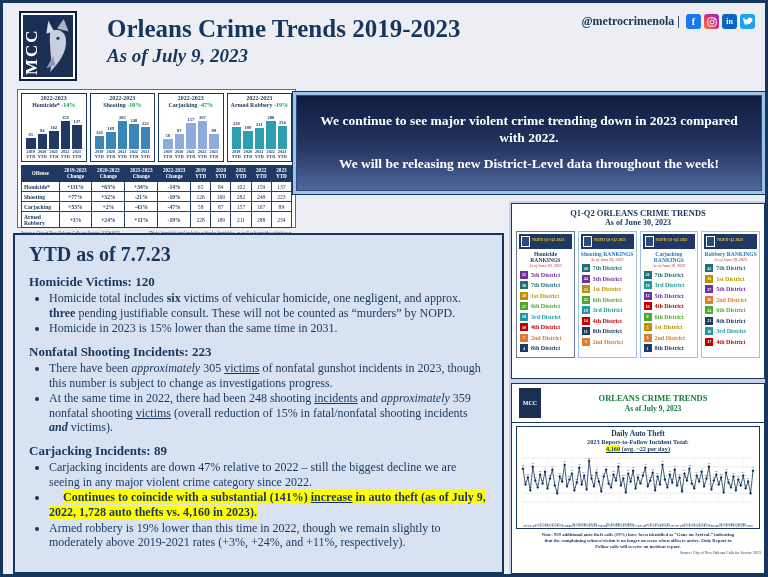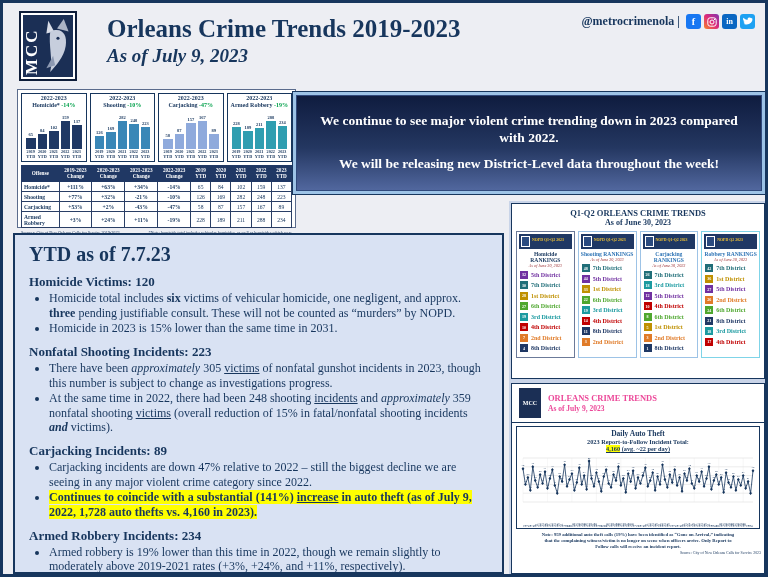--- a/index.html
+++ b/index.html
@@ -53,21 +53,21 @@
     color:#fff;text-align:center;padding:4px 14px;display:flex;flex-direction:column;justify-content:center;}
   .announce-in p{margin:5px 0;font-size:13.5px;line-height:1.22;}
   .announce-in p.b{font-weight:bold;}
   
   .ytd{position:absolute;left:10px;top:230px;width:491px;height:341px;box-sizing:border-box;
     background:#d9e2f3;border:2px solid #17365d;padding:8px 14px;overflow:hidden;}
   .ytd h2{margin:0 0 4px;font-size:20px;color:#17365d;}
   .ytd h3{margin:8px 0 1px;font-size:13px;color:#17365d;}
   .ytd ul{margin:0;padding-left:20px;}
   .ytd li{font-size:12px;line-height:1.22;color:#17365d;margin:1px 0;}
-  .hlbg{background:#ffff00;font-weight:bold;}
+  .hlbg{background:#ffff00;font-weight:bold;margin-left:14px;}
   
   .rank-card{position:absolute;left:508px;top:200px;width:254px;height:176px;box-sizing:border-box;
     background:#fff;border:1px solid #17365d;box-shadow:0 0 0 2px #c9d4e8;padding:4px 4px 2px;}
   .rank-title{text-align:center;font-weight:bold;color:#17365d;line-height:1.2;}
   .rank-title .t1{font-size:8.5px;} .rank-title .t2{font-size:8.5px;} .rank-title .t3{font-size:8px;}
   .rank-cols{display:flex;gap:3px;margin-top:3px;}
   .rank-col{flex:1;border:1px solid #9dc3e6;background:#fff;padding:2px;box-sizing:border-box;}
   .rank-head{background:#1f3864;display:flex;align-items:center;gap:2px;padding:2px;}
   .mini-logo{width:7px;height:9px;background:#2a4a7f;border:0.5px solid #fff;flex:none;}
   .rank-head span{font-size:3.9px;font-weight:bold;color:#f1c232;line-height:1;}
@@ -76,21 +76,21 @@
   .rank-row{display:flex;align-items:center;gap:3px;margin:2.5px 1px;}
   .rank-box{width:8px;height:8px;flex:none;color:#fff;font-size:4px;font-weight:bold;
     display:flex;align-items:center;justify-content:center;}
   .rank-lab{font-size:6px;font-weight:bold;line-height:1;}
   
   .auto-card{position:absolute;left:508px;top:380px;width:254px;height:191px;box-sizing:border-box;
     background:#fff;border:1px solid #17365d;box-shadow:0 0 0 2px #c9d4e8;}
   .auto-head{display:flex;align-items:center;gap:6px;padding:3px 6px;border-bottom:1px solid #17365d;}
   .auto-logo{width:24px;height:32px;background:#1b2f55;box-shadow:inset 0 0 0 1px #fff;flex:none;
     display:flex;align-items:center;justify-content:center;color:#fff;font-size:6px;font-weight:bold;}
-  .auto-head-txt{flex:1;font-weight:bold;color:#ec4899;line-height:1.25;}
+  .auto-head-txt{flex:1;text-align:center;font-weight:bold;color:#15803d;line-height:1.25;}
   .ah1{font-size:8.5px;} .ah2{font-size:8px;} .ah3{font-size:7.5px;}
   .auto-box{margin:3px 4px;border:1px solid #17365d;padding:2px 2px 1px;}
   .auto-ct{text-align:center;font-size:7.5px;font-weight:bold;color:#17365d;}
   .auto-cs{text-align:center;font-size:6.3px;font-weight:bold;color:#17365d;}
   .auto-total{text-align:center;font-size:6.3px;font-weight:bold;color:#17365d;}
   .ylw{background:#ffff00;}
   .tick-band{position:relative;height:15px;overflow:hidden;margin:0 4px;}
   .tick-band span{position:absolute;bottom:-2px;font-size:3.2px;color:#17365d;white-space:nowrap;
     transform:rotate(-90deg);transform-origin:left bottom;}
   .auto-note{width:78%;margin:1px auto 0;text-align:center;font-size:4.7px;font-weight:bold;
@@ -367,21 +367,20 @@
         <h3>Nonfatal Shooting Incidents: 223</h3>
         <ul>
           <li>There have been <i>approximately</i> 305 <u>victims</u> of nonfatal gunshot incidents in 2023, though this number is subject to change as investigations progress.</li>
           <li>At the same time in 2022, there had been 248 shooting <u>incidents</u> and <i>approximately</i> 359 nonfatal shooting <u>victims</u> (overall reduction of 15% in fatal/nonfatal shooting incidents <b><i>and</i></b> victims).</li>
         </ul>
         <h3>Carjacking Incidents: 89</h3>
         <ul>
           <li>Carjacking incidents are down 47% relative to 2022 – still the biggest decline we are seeing in any major violent crime category since 2022.</li>
           <li><span class="hlbg">Continues to coincide with a substantial (141%) <u>increase</u> in auto theft (as of July 9, 2022, 1,728 auto thefts vs. 4,160  in 2023).</span></li>
         </ul>
-        <h3>Armed Robbery Incidents: 234</h3>
         <ul>
           <li>Armed robbery is 19% lower than this time in 2022, though we remain slightly to moderately above 2019-2021 rates (+3%, +24%, and +11%, respectively).</li>
         </ul>
       </div>
   </div>
 
   <div class="rank-card">
     <div class="rank-title">
       <div class="t1">Q1-Q2 ORLEANS CRIME TRENDS</div>
       <div class="t3">As of June 30, 2023</div>

